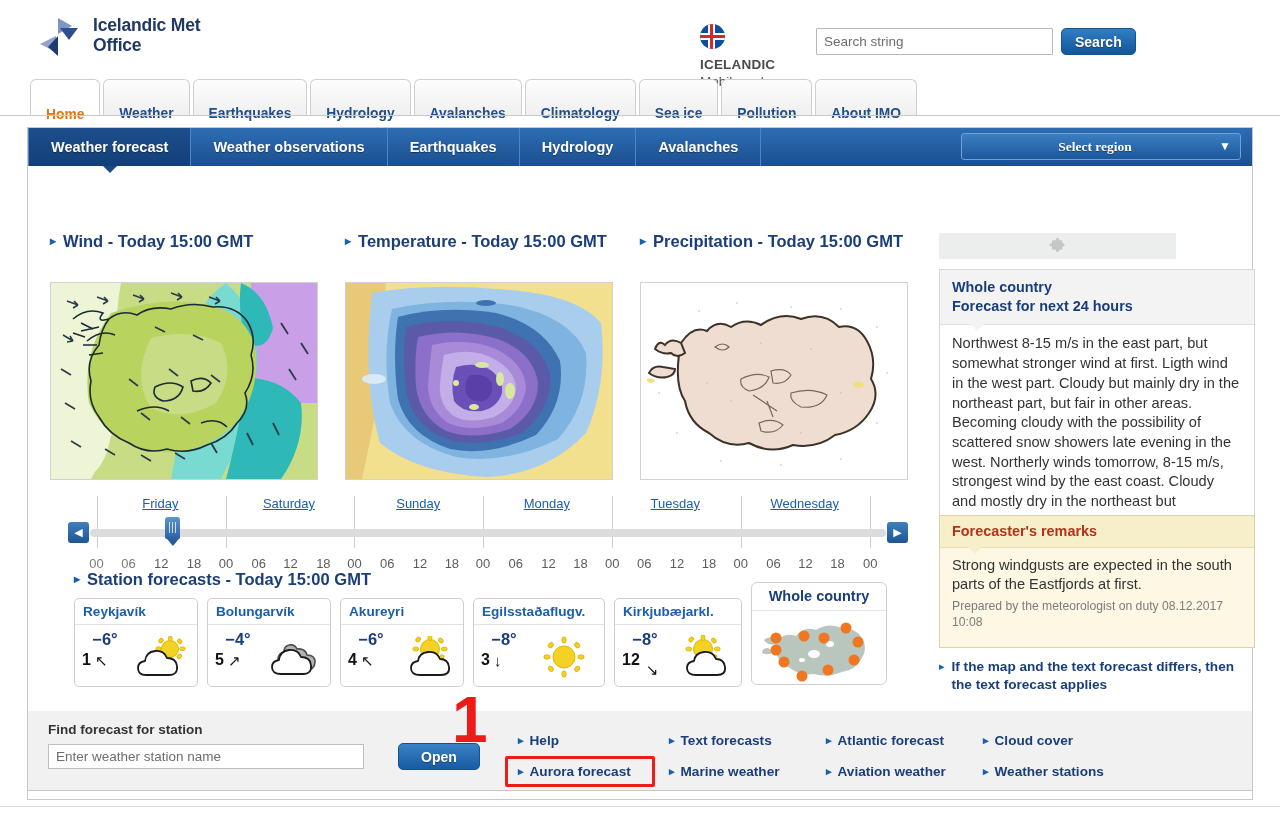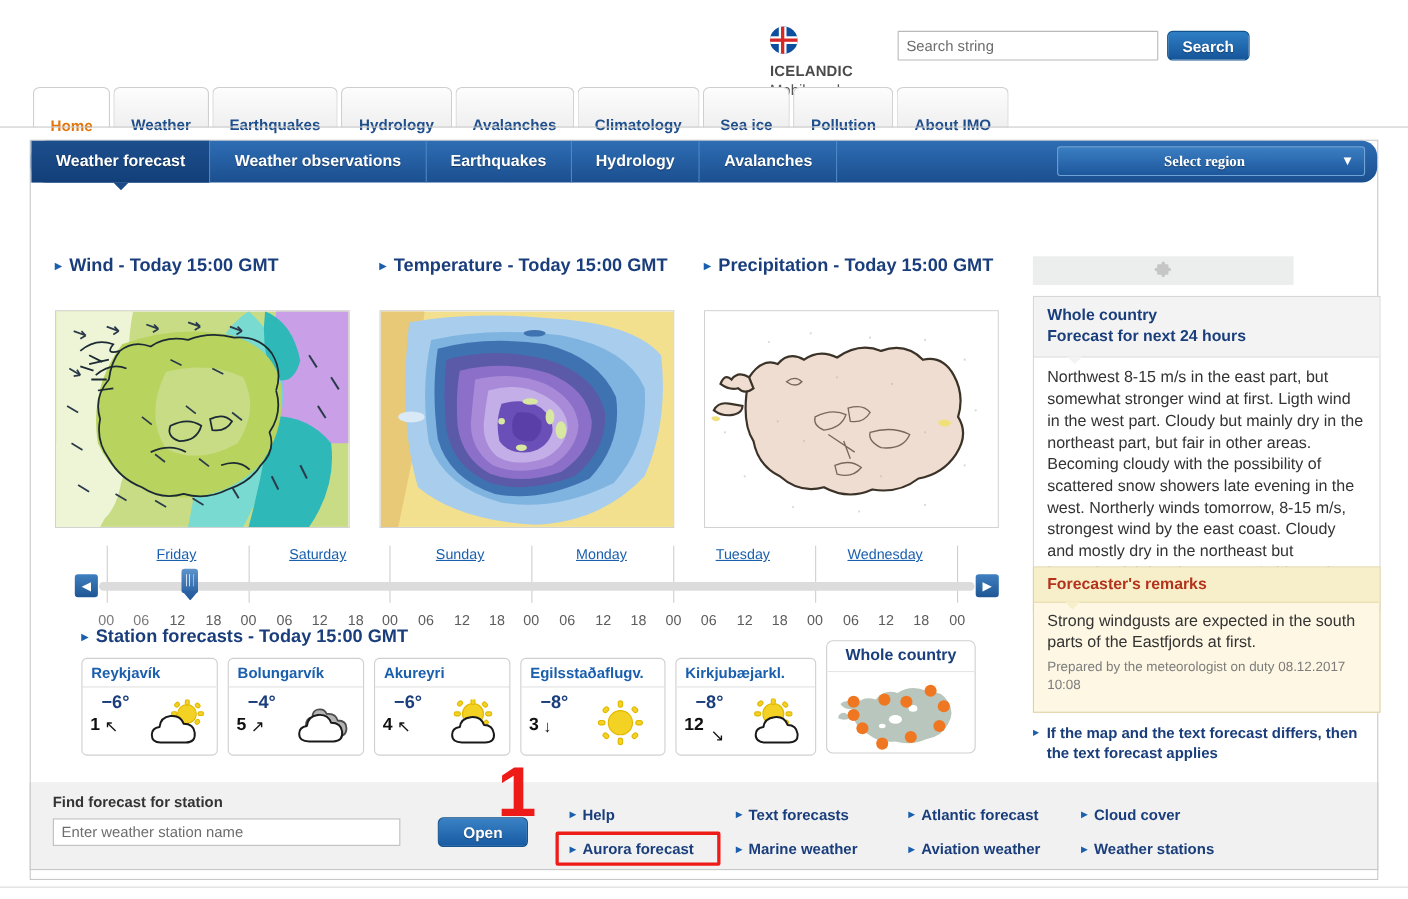--- a/index.html
+++ b/index.html
@@ -61,21 +61,21 @@
   .tab.active { background: #fff; color: #e2760d; border-color: #cfcfcf; height: 34px; line-height:33px; }
   .tabs-rule { position: absolute; left: 0; top: 115px; width: 1280px; height: 1px; background: #c9c9c9; }
 
   
   .frame {
     position: absolute; left: 27px; top: 127px; width: 1226px; height: 673px;
     border: 1px solid #c8c8c8; background: #fff;
   }
 
   
-  .bluebar { position: relative; height: 38px; background: linear-gradient(#2e6db4, #1b4f8f); display: flex; align-items: stretch; border-radius: 14px; }
+  .bluebar { position: relative; height: 38px; background: linear-gradient(#2e6db4, #1b4f8f); display: flex; align-items: stretch; }
   .bitem {
     position: relative; padding: 0 22px; display: flex; align-items: center; justify-content: center;
     font-size: 14.5px; font-weight: bold; color: #fff; cursor: pointer; white-space: nowrap;
     border-right: 1px solid #4d86c4; text-shadow: 0 1px 1px rgba(0,0,0,.4);
   }
   .bitem:first-child { border-left: 1px solid #4d86c4; }
   .bitem.active { background: linear-gradient(#1d4f8d, #123f78); }
   .bitem.active::after {
     content: ""; position: absolute; left: 50%; bottom: -7px; transform: translateX(-50%);
     border-left: 7px solid transparent; border-right: 7px solid transparent; border-top: 7px solid #1a4a87;
@@ -220,20 +220,34 @@
   }
   .bottom-rule { position: absolute; left: 0; top: 806px; width: 1280px; height: 1px; background: #d9d9d9; }
 </style>
 </head>
 <body>
 
 <div class="page">
 
   <div class="header">
 
+    <div class="logo">
+      <div class="logo-mark">
+        <svg width="46" height="44" viewBox="0 0 46 44">
+          <polygon points="2,30 18,22 18,38" fill="#8fa3cb"></polygon>
+          <polygon points="20,4 34,12 20,20" fill="#7f95c4"></polygon>
+          <polygon points="22,14 40,14 31,26" fill="#2e4f8f"></polygon>
+          <polygon points="20,22 20,42 10,33" fill="#1e3a72"></polygon>
+        </svg>
+      </div>
+      <div class="logo-text">
+        <div>Icelandic Met</div>
+        <div>Office</div>
+      </div>
+    </div>
 
     <div class="lang">
       <div class="flag">
         <div class="cross-w-v"></div>
           <div class="cross-w-h"></div>
         <div class="cross-r-v"></div>
           <div class="cross-r-h"></div>
       </div>
       <div class="lang-lines">
         <div class="lang-1">ICELANDIC</div>

